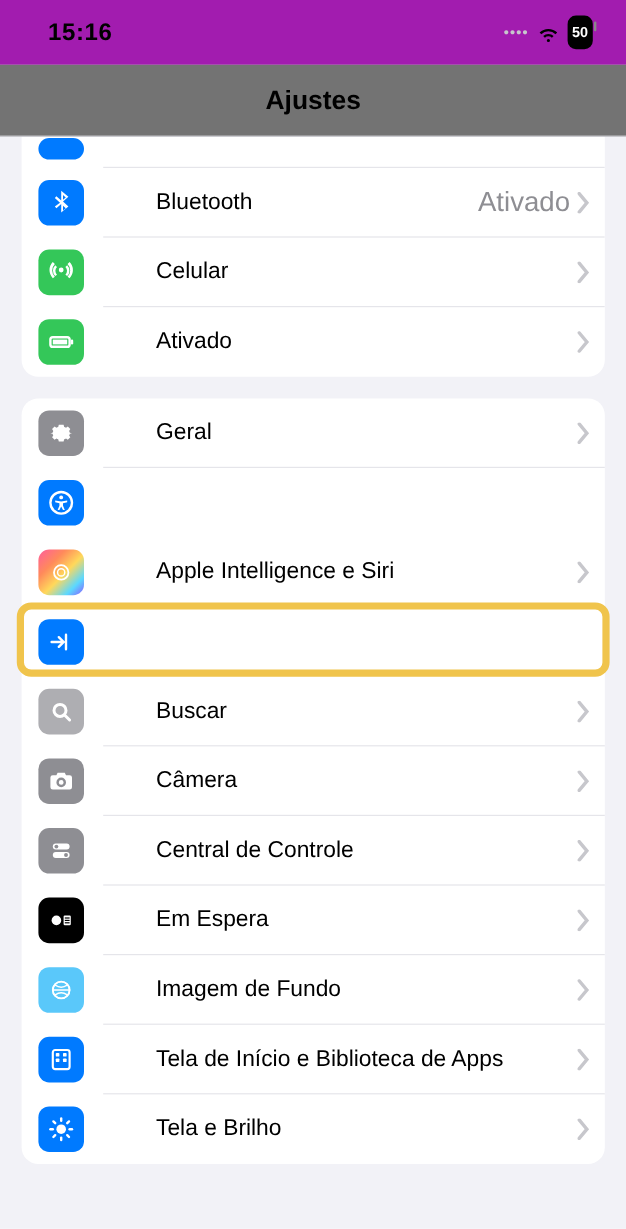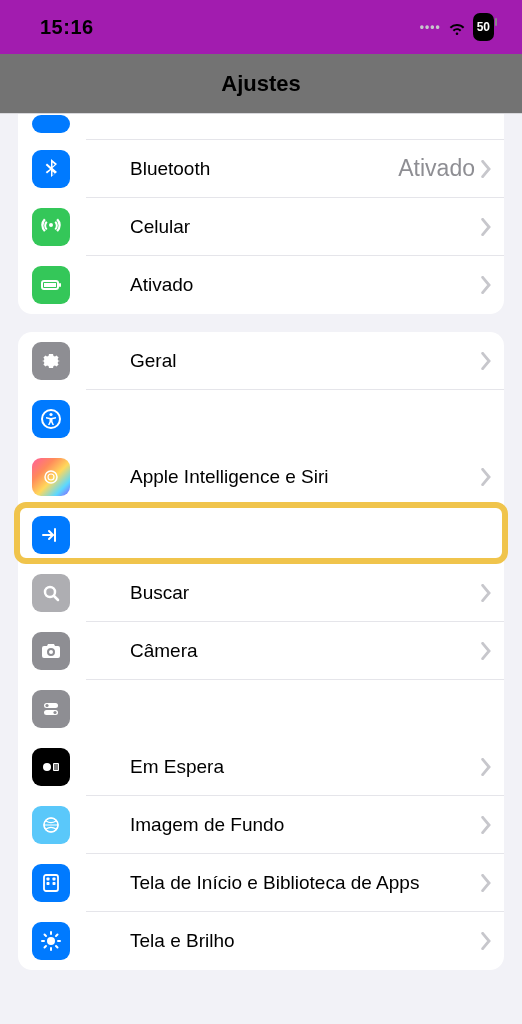--- a/index.html
+++ b/index.html
@@ -312,20 +312,28 @@
 
     <div class="row">
       <div class="icon-box bg-grey">
         <svg viewBox="0 0 24 24">
             <rect x="5" y="6" width="14" height="5" rx="2.5" fill="#fff"></rect>
             <circle cx="8" cy="8.5" r="1.6" fill="#8e8e93"></circle>
             <rect x="5" y="13" width="14" height="5" rx="2.5" fill="#fff"></rect>
             <circle cx="16" cy="15.5" r="1.6" fill="#8e8e93"></circle>
           </svg>
       </div>
+      <div class="row-inner">
+        <div class="row-label">Central de Controle</div>
+        <span class="chevron">
+            <svg viewBox="0 0 8 14">
+              <path fill="none" stroke="#c7c7cc" stroke-width="2.2" stroke-linecap="round" d="M1 1l5 6-5 6"></path>
+            </svg>
+          </span>
+      </div>
     </div>
 
     <div class="row">
       <div class="icon-box bg-black">
         <svg viewBox="0 0 24 24">
             <circle cx="8" cy="12" r="4" fill="#fff"></circle>
             <rect x="14" y="8" width="6" height="8" rx="1" fill="#fff"></rect>
             <rect x="15" y="9.5" width="4" height="1" fill="#000"></rect>
             <rect x="15" y="11.5" width="4" height="1" fill="#000"></rect>
             <rect x="15" y="13.5" width="4" height="1" fill="#000"></rect>

